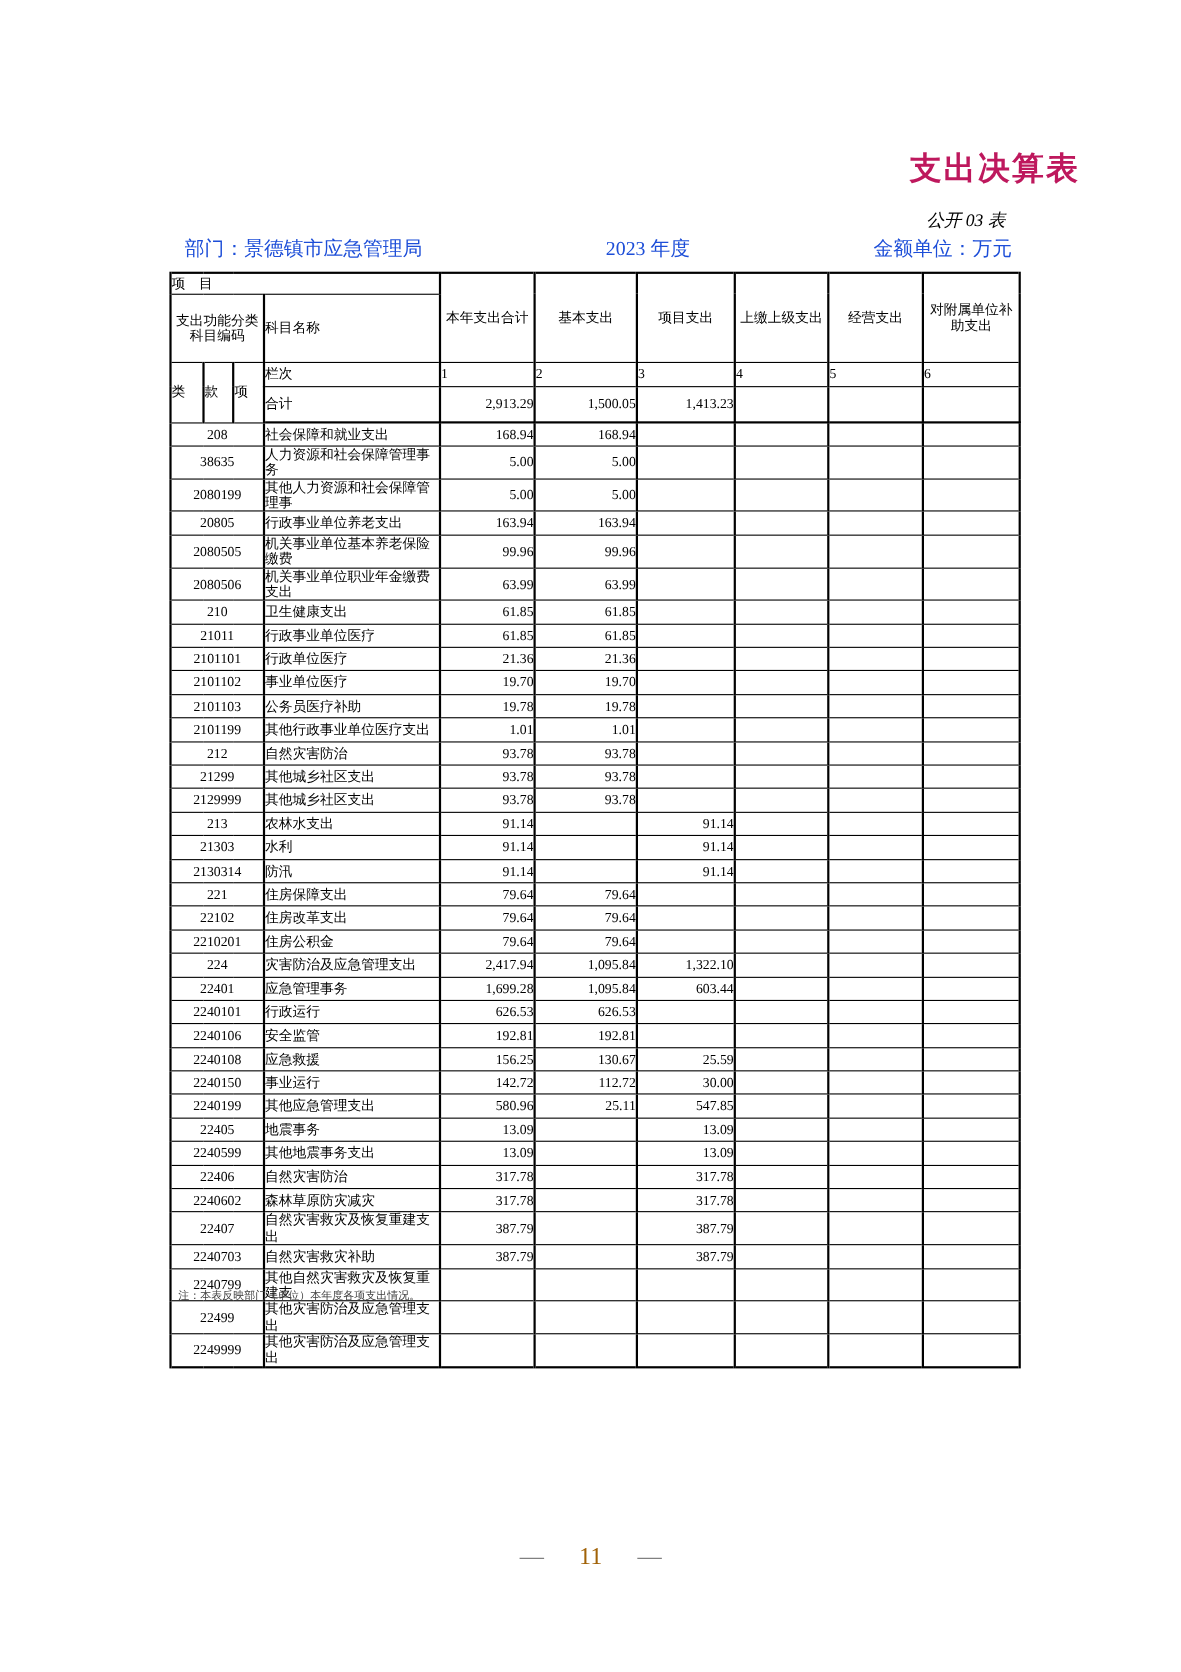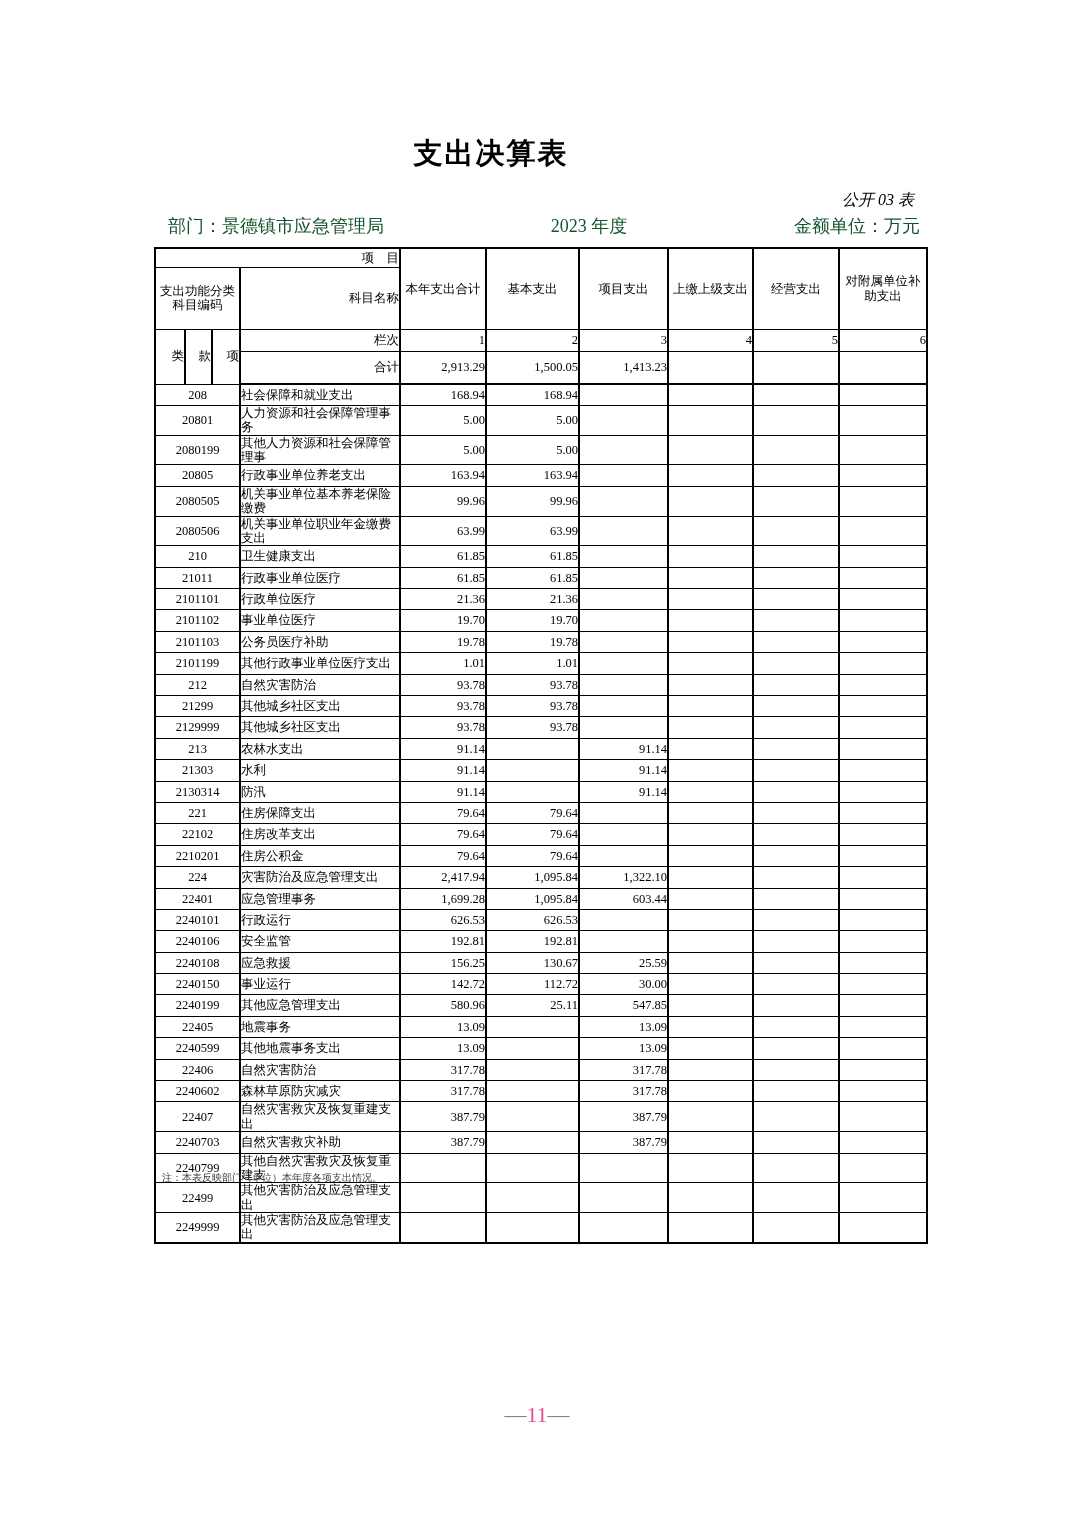--- a/index.html
+++ b/index.html
@@ -6,32 +6,32 @@
   html, body { margin: 0; padding: 0; }
   body {
     width: 1074px; height: 1520px;
     background: #ffffff;
     position: relative;
     font-family: "Liberation Serif", "DejaVu Serif", serif;
     color: #1a1a1a;
   }
   .page-title {
     position: absolute; top: 134px; left: 0; width: 982px;
-    text-align: center;
+    text-align: right;
     font-size: 29px; font-weight: bold; letter-spacing: 2px;
-    color: #000000;
+    color: #be185d;
   }
   .pub-label {
     position: absolute; top: 190px; left: 154px; width: 760px;
     text-align: right; font-size: 16px; color: #000; font-style: italic;
   }
   .meta-row {
     position: absolute; top: 214px; left: 154px; width: 772px;
     display: flex; justify-content: space-between; align-items: flex-start;
-    font-size: 18px; color: #14532d;
+    font-size: 18px; color: #1d4ed8;
   }
   .meta-row .dept { padding-left: 14px; }
   .meta-row .unit { padding-right: 6px; }
 
   table.grid {
     position: absolute; top: 247px; left: 154px; width: 772px;
     border-collapse: collapse; table-layout: fixed;
     border: 2px solid #000;
   }
   table.grid td {
@@ -42,36 +42,36 @@
     vertical-align: middle;
     color: #000;
   }
   tr.h-project { height: 19px; }
   tr.h-main    { height: 62px; }
   tr.h-lanci   { height: 22px; }
   tr.h-total   { height: 33px; }
   tr.h-total td { border-bottom-width: 2px; }
   tbody tr     { height: 21.4px; }
 
-  td.c   { text-align: right; }
+  td.c   { text-align: left; }
   td.pre { text-align: center; white-space: pre-line; line-height: 24px; }
   td.code { text-align: center; padding-left: 7px; }
   td.name { text-align: left; padding-left: 7px; }
   td.num  { text-align: right; padding-right: 6px; }
 
   .foot-note {
     position: absolute; top: 1171px; left: 162px;
     font-size: 10px; color: #404040;
   }
   .page-number {
     position: absolute; top: 1402px; left: 0; width: 1074px;
     text-align: center; font-size: 22px;
   }
   .page-number .dash { color: #7d7d7d; }
-  .page-number .num  { color: #ec4899; margin: 0 0; }
+  .page-number .num  { color: #a16207; margin: 0 32px; }
 </style>
 </head>
 <body>
 
 <div class="page-title">支出决算表</div>
 <div class="pub-label">公开 03 表</div>
 
 <div class="meta-row">
   <span class="dept">部门：景德镇市应急管理局</span>
   <span class="year">2023 年度</span>
@@ -134,21 +134,21 @@
         <td class="code" colspan="3">208</td>
         <td class="name">社会保障和就业支出</td>
         <td class="num">168.94</td>
         <td class="num">168.94</td>
         <td class="num"></td>
         <td class="num"></td>
         <td class="num"></td>
         <td class="num"></td>
       </tr>
       <tr>
-        <td class="code" colspan="3">20801</td>
+        <td class="code" colspan="3">38635</td>
         <td class="name">人力资源和社会保障管理事务</td>
         <td class="num">5.00</td>
         <td class="num">5.00</td>
         <td class="num"></td>
         <td class="num"></td>
         <td class="num"></td>
         <td class="num"></td>
       </tr>
       <tr>
         <td class="code" colspan="3">2080199</td>

